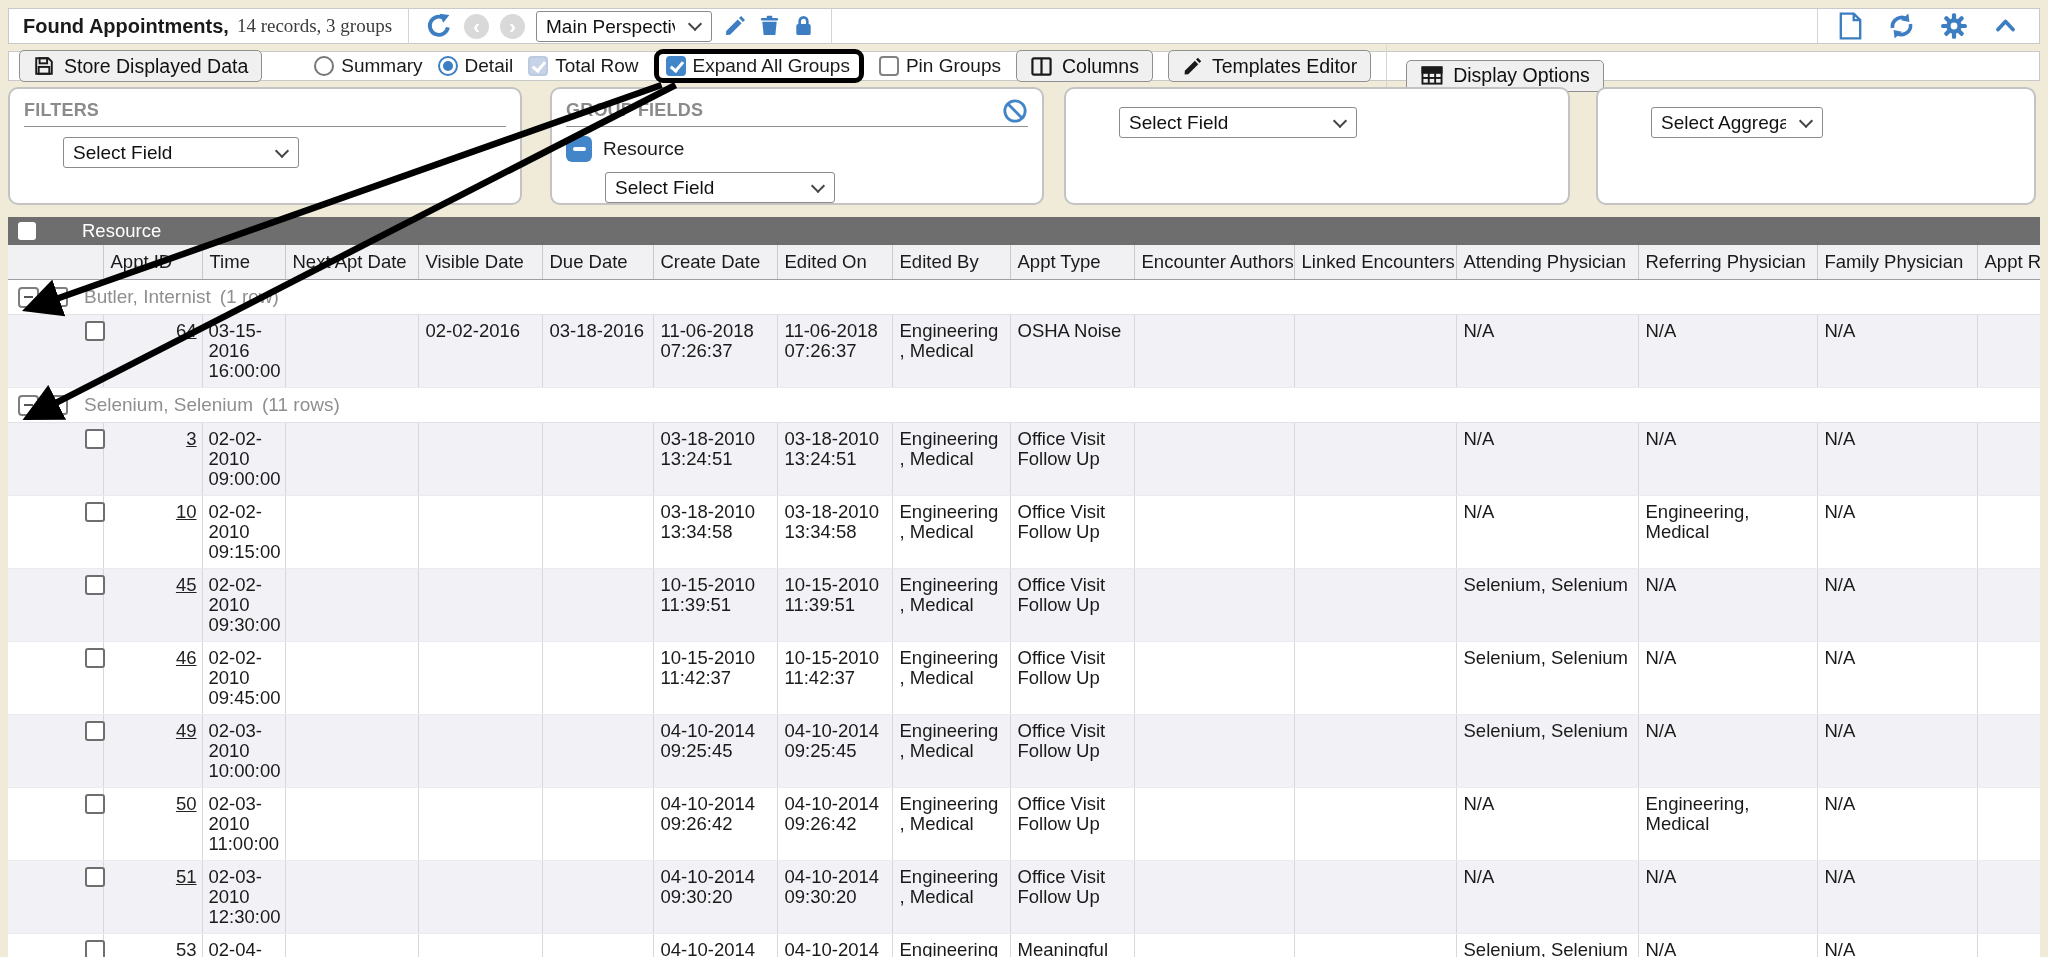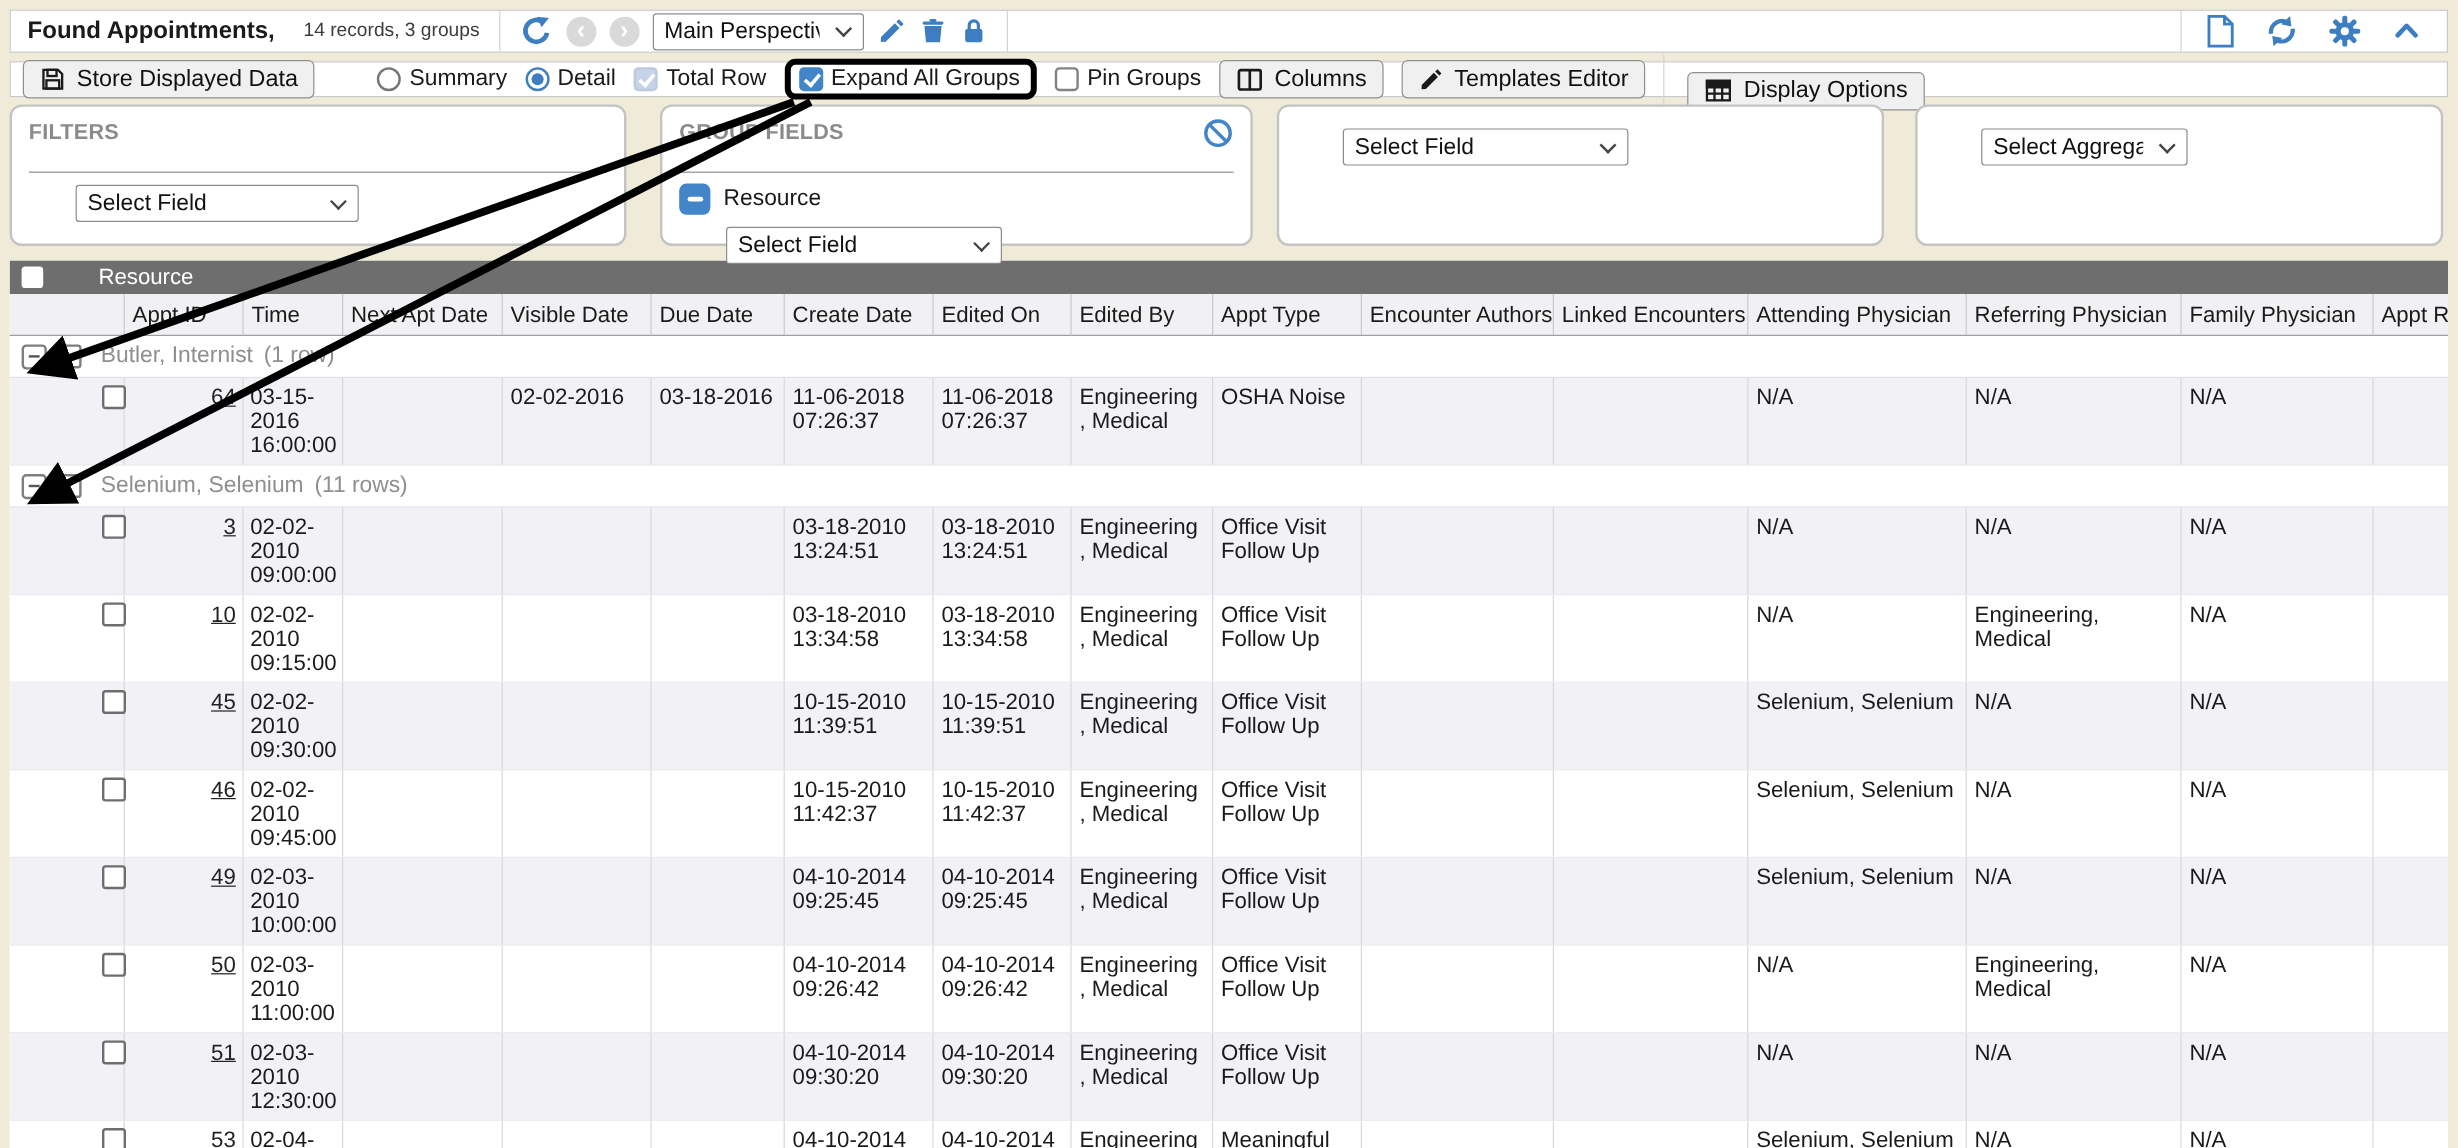--- a/index.html
+++ b/index.html
@@ -1,23 +1,23 @@
 <!DOCTYPE html>
 <html><head>
 <meta charset="utf-8">
 <style>
   html,body{margin:0;padding:0;overflow:hidden;background:#f0ead8;}
   .app{width:2048px;height:957px;background:#f0ead8;padding:8px 8px 0;box-sizing:border-box;
        position:relative;overflow:hidden;font-family:"Liberation Sans","DejaVu Sans",sans-serif;color:#1a1a1a;}
   svg{display:block;}
   
   .topbar{height:36px;background:#fff;border:1px solid #c9c9c9;display:flex;align-items:center;box-sizing:border-box;}
-  .tb-title{display:flex;align-items:center;gap:24px;padding:0 16px 0 14px;border-right:1px solid #d4d4d4;height:100%;}
+  .tb-title{display:flex;align-items:center;gap:8px;padding:0 16px 0 14px;border-right:1px solid #d4d4d4;height:100%;}
   .title{font-size:20px;font-weight:bold;white-space:nowrap;}
-  .meta{font-size:16px;color:#3c3c3c;white-space:nowrap;}
+  .meta{font-size:19px;color:#3c3c3c;white-space:nowrap;font-family:Liberation Serif, serif;}
   .tb-controls{display:flex;align-items:center;gap:11px;padding:0 16px;height:100%;border-right:1px solid #d4d4d4;}
   .nav-circle{width:25px;height:25px;border-radius:50%;background:#d9d9d9;color:#fff;display:flex;
               align-items:center;justify-content:center;font-size:21px;font-weight:bold;line-height:0;}
   select{font-family:inherit;font-size:19px;height:31px;border:1px solid #8b8b8b;border-radius:3px;background:#fff;
          appearance:none;-webkit-appearance:none;padding:0 36px 0 9px;color:#111;}
   .sel{position:relative;display:inline-block;}
   .sel::after{content:"";position:absolute;right:12px;top:50%;width:8px;height:8px;border-right:2px solid #444;
               border-bottom:2px solid #444;transform:translateY(-70%) rotate(45deg);pointer-events:none;}
   .tb-spacer{flex:1;}
   .tb-icons{display:flex;align-items:center;gap:24px;padding:0 20px;border-left:1px solid #d4d4d4;height:100%;}
@@ -43,21 +43,21 @@
       height:10px;border:solid #fff;border-width:0 3px 3px 0;transform:rotate(40deg);}
   input.checked-dim{background:#c7d3e8;border-color:#bccadf;}
   
   .panels{display:flex;margin-top:6px;height:118px;}
   .panel{background:#fff;border:2px solid #c3c3c3;border-radius:10px;padding:8px 14px 10px;box-sizing:border-box;}
   .panel-filters{width:514px;}
   .panel-group{width:494px;margin-left:28px;}
   .panel-pivot{width:506px;margin-left:20px;}
   .panel-agg{width:440px;margin-left:26px;}
   .panel-head{display:flex;align-items:center;justify-content:space-between;border-bottom:1px solid #8f8f8f;
-              padding-bottom:19px;min-height:27px;}
+              padding-bottom:2px;min-height:27px;}
   .panel-title{color:#8b8b8b;font-weight:bold;font-size:18px;letter-spacing:.2px;}
   .field-row{display:flex;align-items:center;gap:11px;margin-top:9px;font-size:19px;}
   .field-row .grow{flex:1;}
   .panel .sel{margin-top:10px;padding-left:39px;}
   .minus-btn{width:26px;height:26px;background:#4285c8;border-radius:6px;display:inline-flex;align-items:center;
              justify-content:center;flex:none;}
   .minus-btn::after{content:"";width:13px;height:3.5px;background:#fff;border-radius:2px;}
   
   .grid{margin-top:12px;width:2032px;overflow:hidden;background:#fff;}
   .resource-bar{height:28px;background:#6e6e6e;display:flex;align-items:center;padding-left:10px;}

